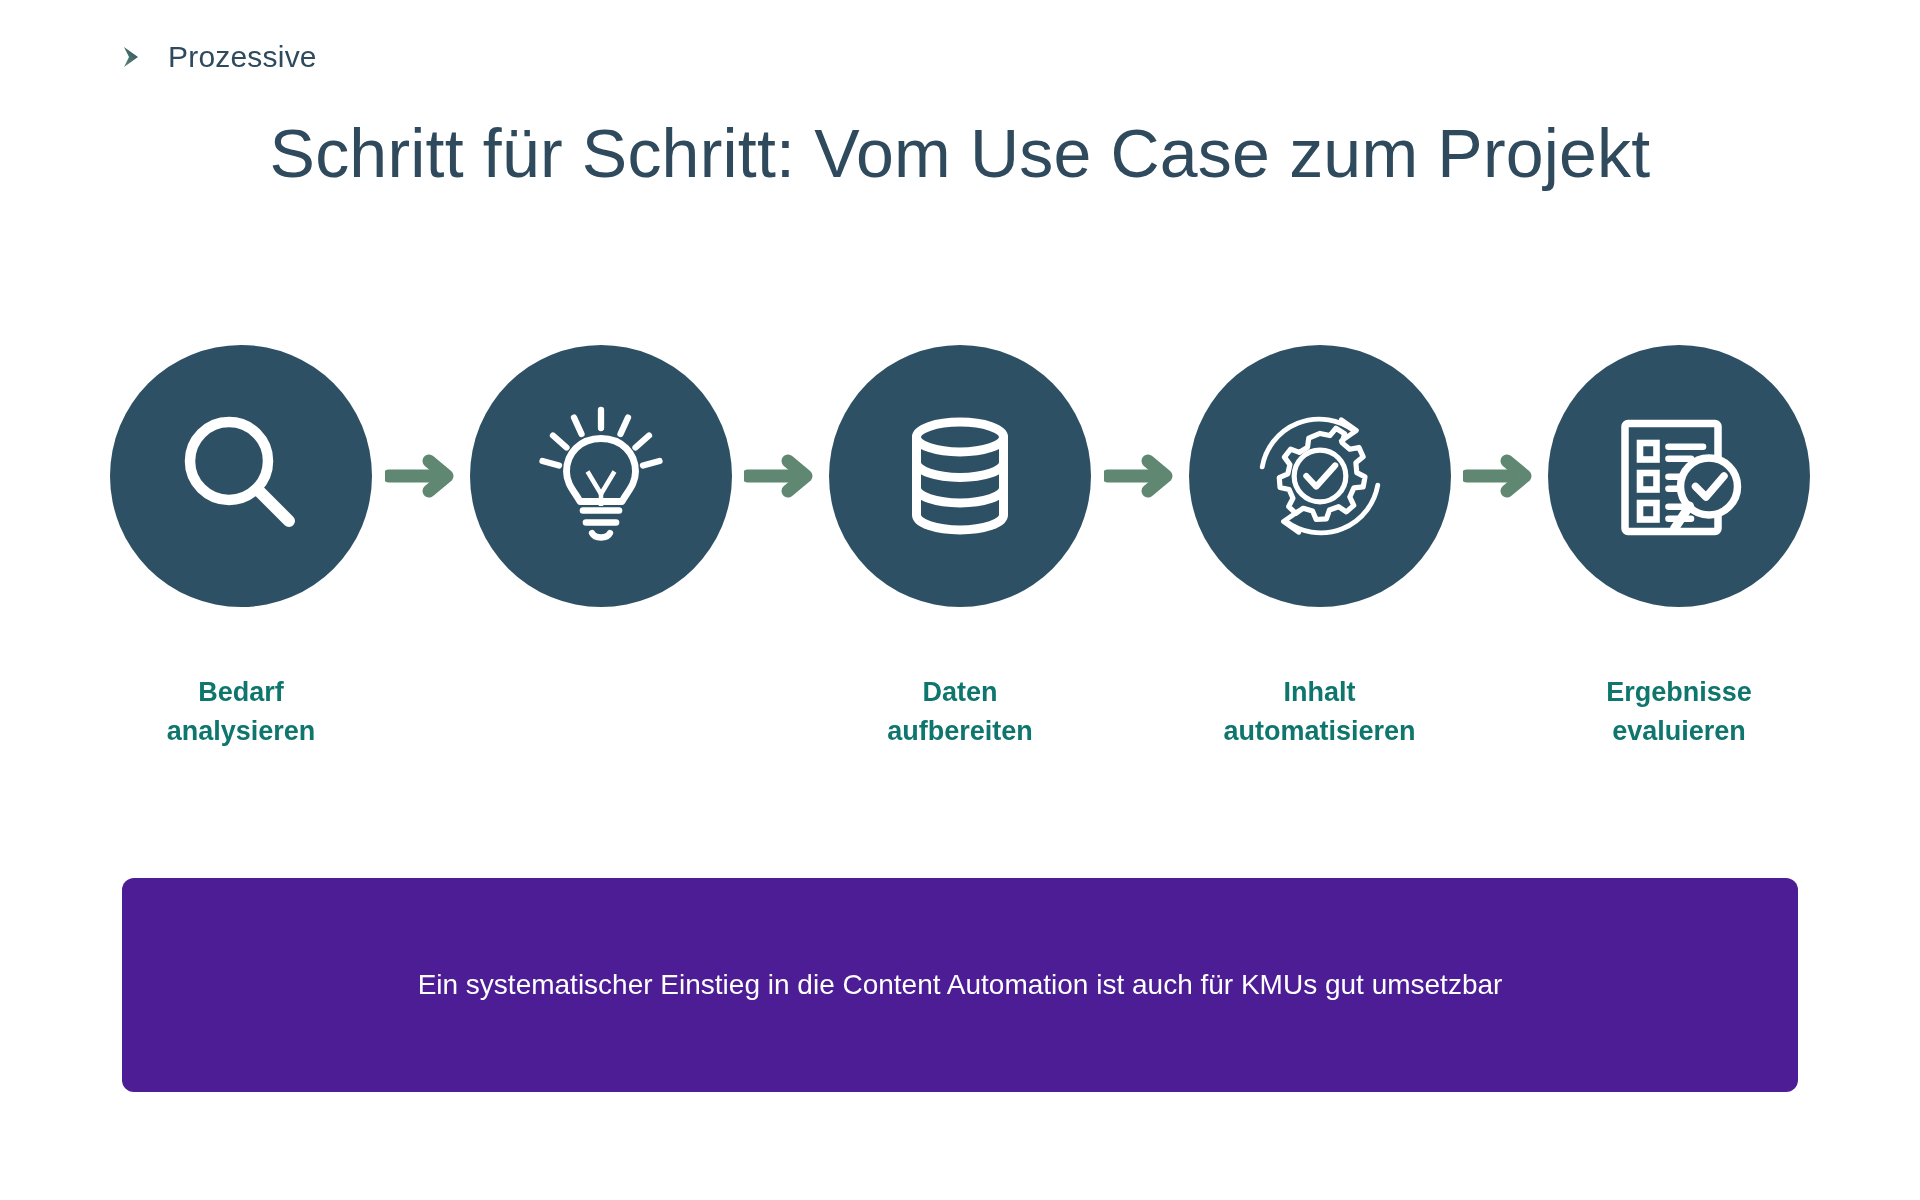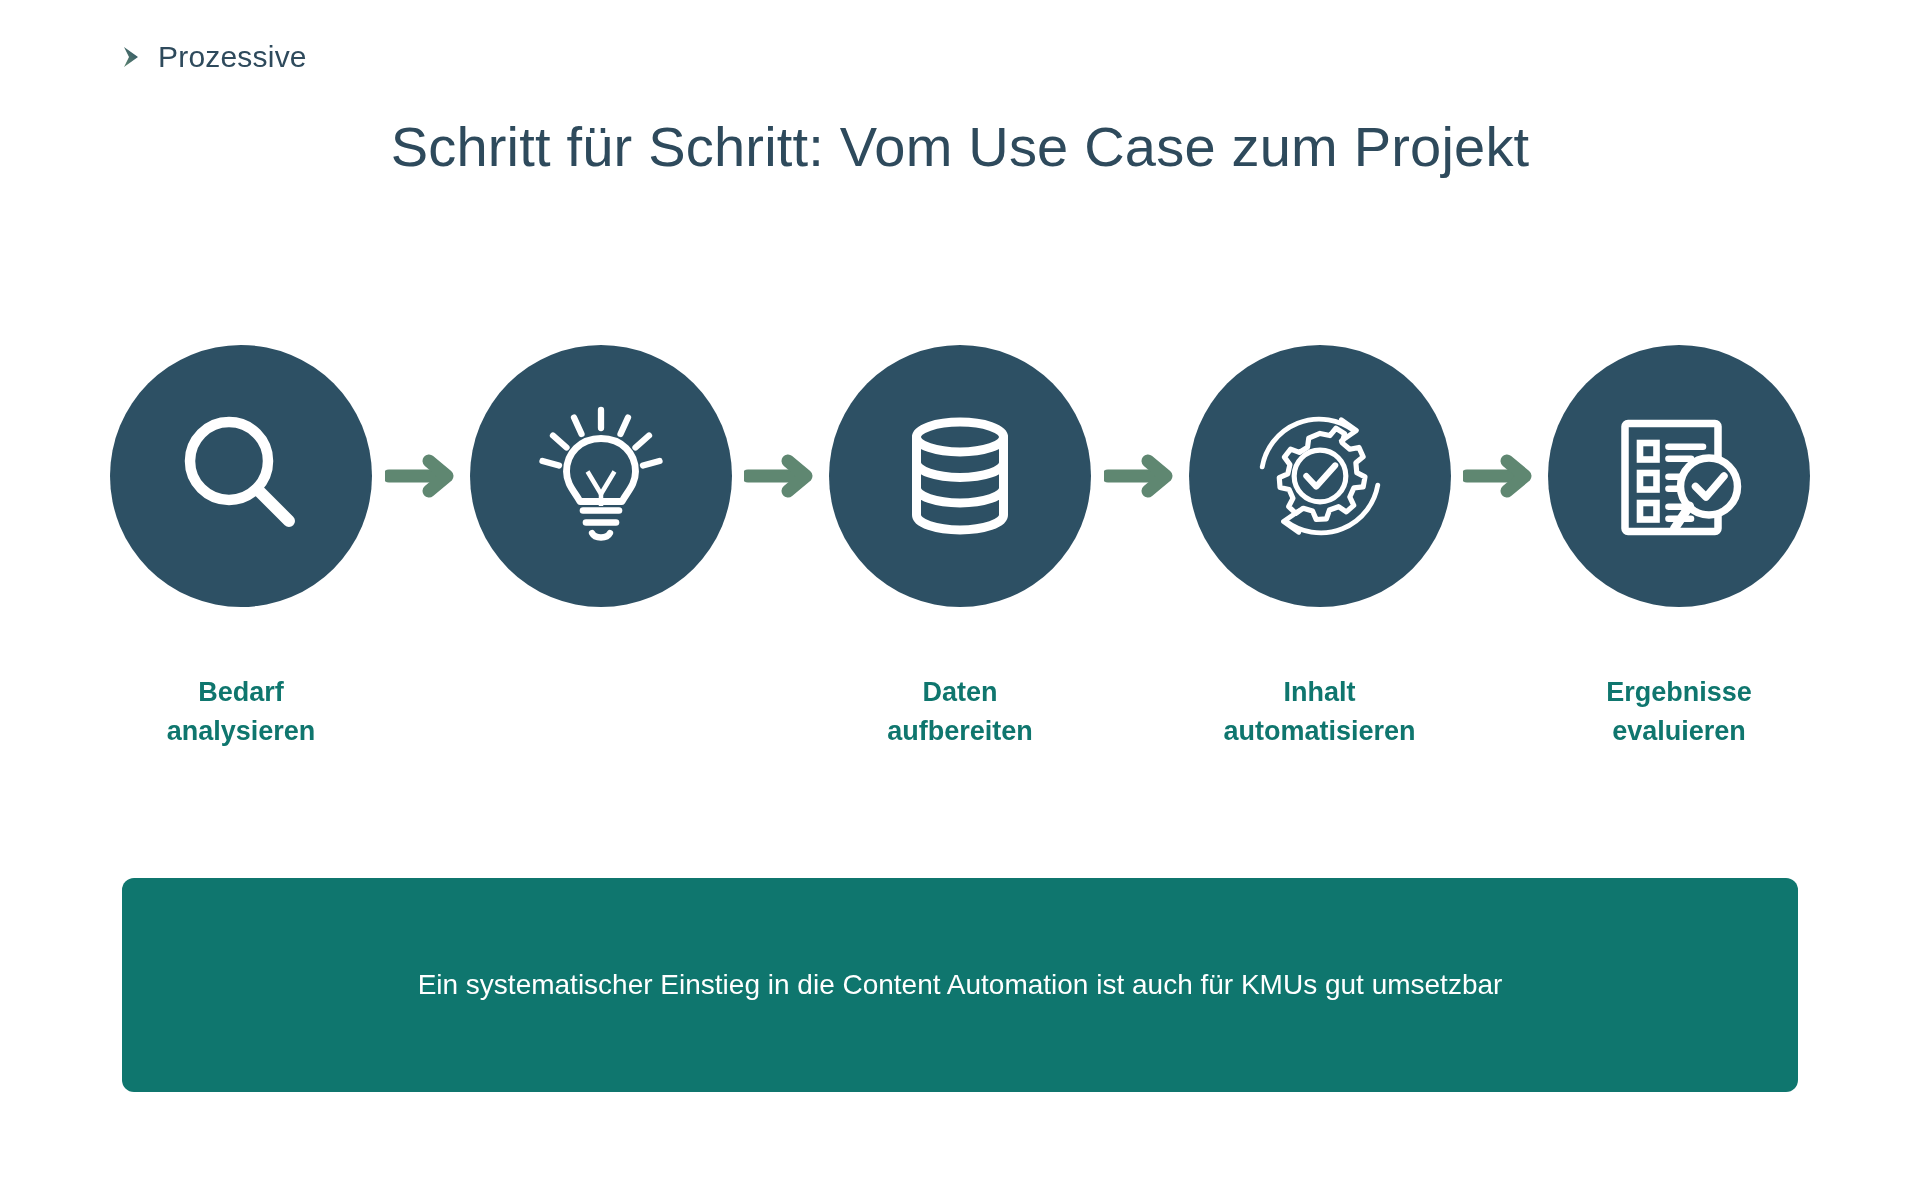--- a/index.html
+++ b/index.html
@@ -21,21 +21,21 @@
     background: #ffffff;
   }
 
   
   .logo {
     position: absolute;
     left: 118px;
     top: 42px;
     display: flex;
     align-items: flex-start;
-    gap: 10px;
+    gap: 20px;
   }
   .logo-mark {
     width: 30px;
     height: 30px;
     display: block;
   }
   .logo-text {
     font-size: 30px;
     font-weight: 400;
     color: #2e4a5c;
@@ -43,21 +43,21 @@
     line-height: 1;
   }
 
   
   .title {
     position: absolute;
     left: 0;
     right: 0;
     top: 116px;
     text-align: center;
-    font-size: 56px;
+    font-size: 68px;
     font-weight: 400;
     color: #2e4a5c;
     letter-spacing: 0.2px;
     line-height: 1.1;
   }
 
   
   .steps {
     position: absolute;
     left: 110px;
@@ -106,21 +106,21 @@
   }
   .arrow-wrap svg { display: block; }
 
   
   .banner {
     position: absolute;
     left: 122px;
     right: 122px;
     top: 878px;
     height: 214px;
-    background: #0f766e;
+    background: #4c1d95;
     border-radius: 12px;
     display: flex;
     align-items: center;
     justify-content: center;
     box-sizing: border-box;
     padding: 0 60px;
   }
   .banner-text {
     color: #ffffff;
     font-size: 28px;

